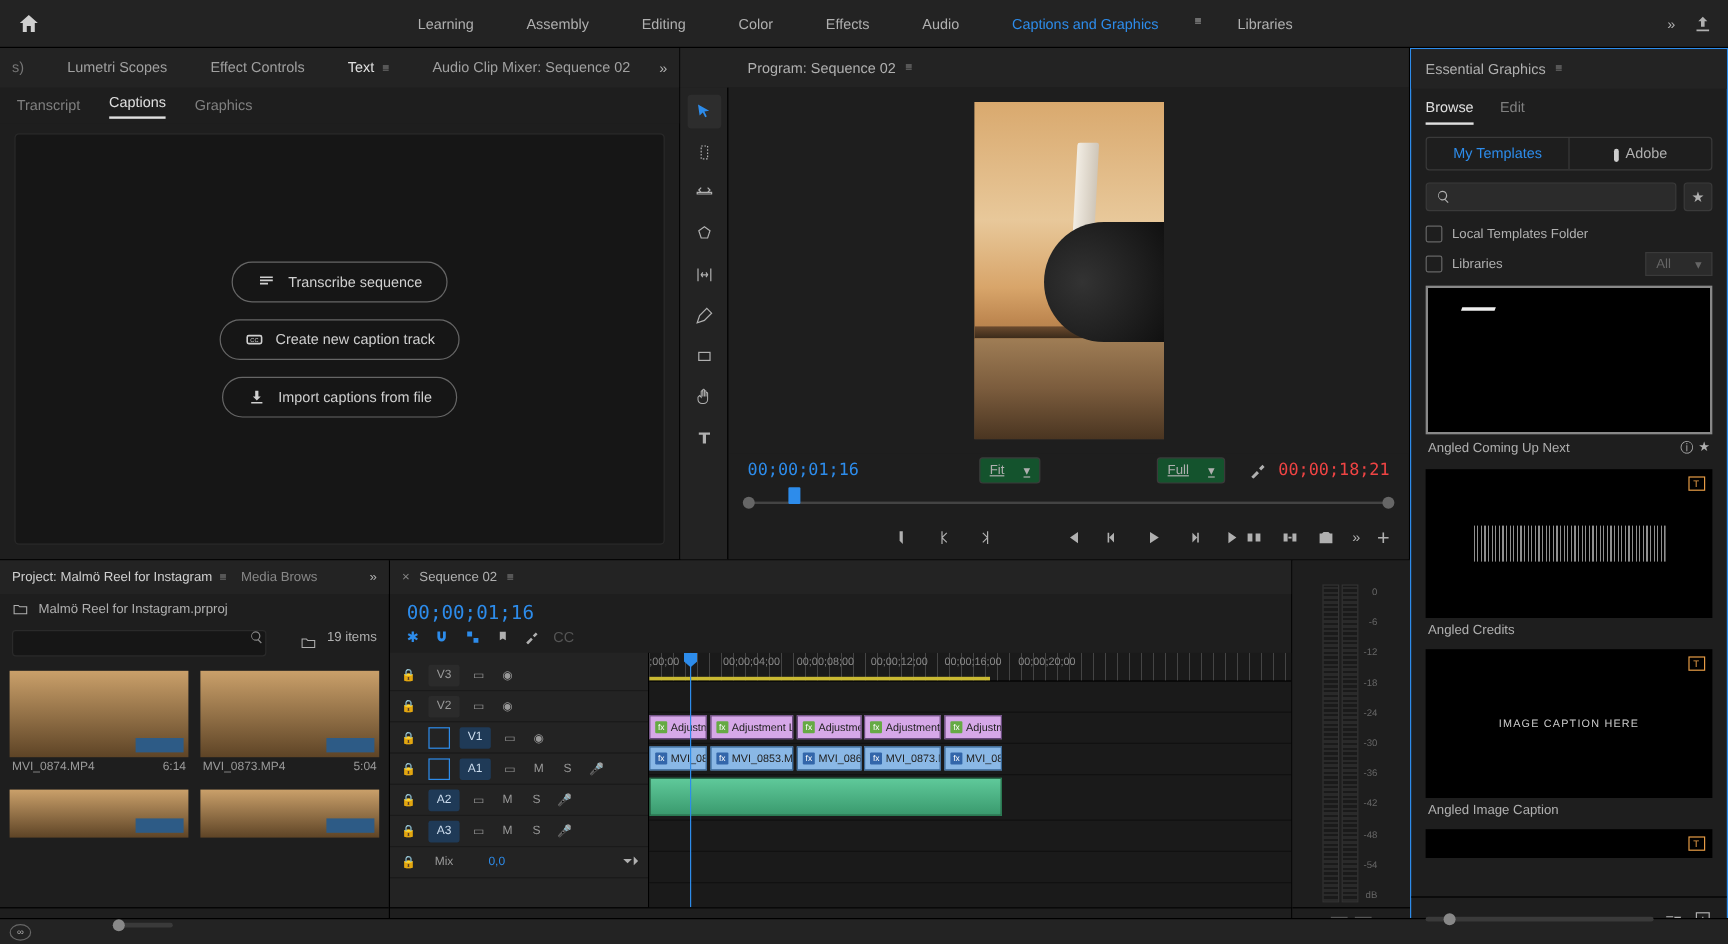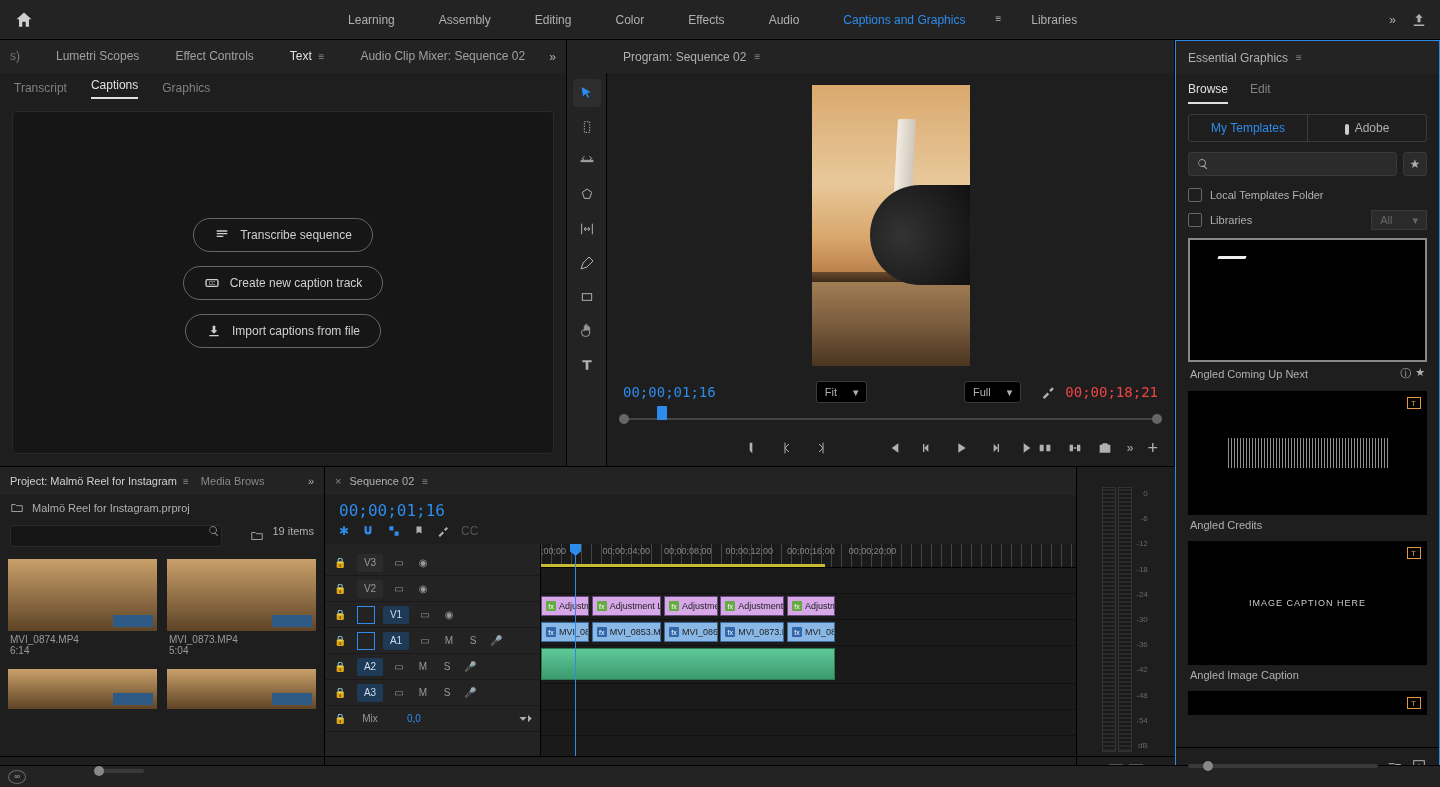--- a/index.html
+++ b/index.html
@@ -42,21 +42,21 @@
 .monitor-body { margin-left:40px; flex:1; display:flex; flex-direction:column; background:#1e1e1e; }
 .viewer { flex:1; display:flex; align-items:center; justify-content:center; background:#1e1e1e; padding:12px; }
 .video-frame { width:158px; height:281px; background:linear-gradient(to bottom, #d9a96e 0%, #e8c89a 35%, #d8a56a 55%, #be8750 65%, #9a7048 80%, #5f4730 100%); position:relative; overflow:hidden; }
 .skyline { position:absolute; bottom:84px; left:0; right:0; height:10px; background:linear-gradient(to top,#3a2a1a,#6b4a2e); }
 .tower { position:absolute; left:52%; top:34px; width:18px; height:150px; background:linear-gradient(to right,#f2ede4,#cfc6b8); transform:skewX(-3deg); border-radius:2px 2px 0 0; }
 .cam { position:absolute; right:-60px; top:100px; width:160px; height:100px; background:radial-gradient(circle at 20% 50%, #333 0%, #111 60%, #000 100%); border-radius:50px 0 0 50px; }
 .water { position:absolute; left:0; right:0; bottom:0; height:84px; background:linear-gradient(to bottom,#9f7d55,#7b5c3d,#4a3521); }
 .timecode-row { display:flex; align-items:center; padding:4px 16px; gap:10px; height:28px; }
 .tc { color:#2d8ceb; font-family:monospace; font-size:14px; }
 .tc-right { color:#ef4444; font-family:monospace; font-size:14px; margin-left:auto; }
-.combo { background:#000000; border:1px solid #3a3a3a; height:22px; display:flex; align-items:center; padding:0 8px; gap:16px; border-radius:3px; cursor:pointer; font-size:11px; }
+.combo { background:#14532d; border:1px solid #3a3a3a; height:22px; display:flex; align-items:center; padding:0 8px; gap:16px; border-radius:3px; cursor:pointer; font-size:11px;text-decoration:underline; }
 .play-ruler { height:24px; margin:2px 16px; position:relative; }
 .play-ruler .track { position:absolute; top:10px; left:0; right:0; height:2px; background:#444; }
 .play-ruler .dot { width:10px; height:10px; border-radius:50%; background:#666; position:absolute; top:6px; }
 .play-ruler .head { position:absolute; top:-2px; width:10px; height:14px; background:#2d8ceb; border-radius:1px; left:34px; }
 .transport { display:flex; align-items:center; justify-content:center; gap:18px; padding:6px 16px 10px; position:relative; }
 .transport .icon-btn svg { width:16px; height:16px; }
 .transport .end { position:absolute; right:16px; display:flex; gap:14px; align-items:center; }
 
 
 .eg-panel { grid-column:3; grid-row:1 / span 2; display:flex; flex-direction:column; background:#1e1e1e; border:1px solid #2d8ceb; }
@@ -90,21 +90,21 @@
 .project-panel, .timeline-panel { display:flex; flex-direction:column; border-right:1px solid #000; }
 .ppl-header { height:28px; background:#232323; display:flex; align-items:center; padding:0 10px; gap:12px; font-size:11px; }
 .ppl-header .ptab { color:#d0d0d0; }
 .proj-file { padding:6px 10px; display:flex; align-items:center; gap:8px; font-size:11px; }
 .proj-search { display:flex; padding:4px 10px; gap:8px; }
 .proj-search input { flex:1; background:#161616; border:1px solid #2a2a2a; border-radius:3px; height:22px; color:#b0b0b0; padding:0 6px; outline:none; font-size:11px; }
 .proj-search .meta { font-size:11px; }
 .bins { flex:1; overflow:auto; padding:8px; display:grid; grid-template-columns:1fr 1fr; gap:10px; align-content:start; }
 .clip .cthumb { height:72px; background:linear-gradient(#caa06a,#5e4426); position:relative; }
 .clip .cthumb::after { content:""; position:absolute; right:4px; bottom:4px; width:40px; height:12px; background:#2d5b86; }
-.clip .clabel { display:flex; justify-content:space-between; font-size:10px; padding:3px 2px; color:#9a9a9a;flex-direction:column; }
+.clip .clabel { display:flex; justify-content:space-between; font-size:10px; padding:3px 2px; color:#9a9a9a; }
 .proj-footer { height:28px; display:flex; align-items:center; gap:10px; padding:0 10px; border-top:1px solid #000; }
 .proj-footer .range { flex:0 0 50px; }
 
 .timeline-panel { min-width:0; }
 .tl-header { height:28px; background:#232323; display:flex; align-items:center; padding:0 10px; gap:8px; font-size:11px; }
 .tl-top { display:flex; gap:16px; padding:6px 14px; align-items:center; }
 .tl-tools { display:flex; gap:12px; margin-top:4px;}
 .tl-body { flex:1; display:grid; grid-template-columns:216px 1fr; min-height:0; }
 .track-heads { background:#232323; display:flex; flex-direction:column; border-right:1px solid #000; }
 .trow { height:26px; display:flex; align-items:center; gap:8px; padding:0 8px; border-bottom:1px solid #1a1a1a; font-size:10px; }

